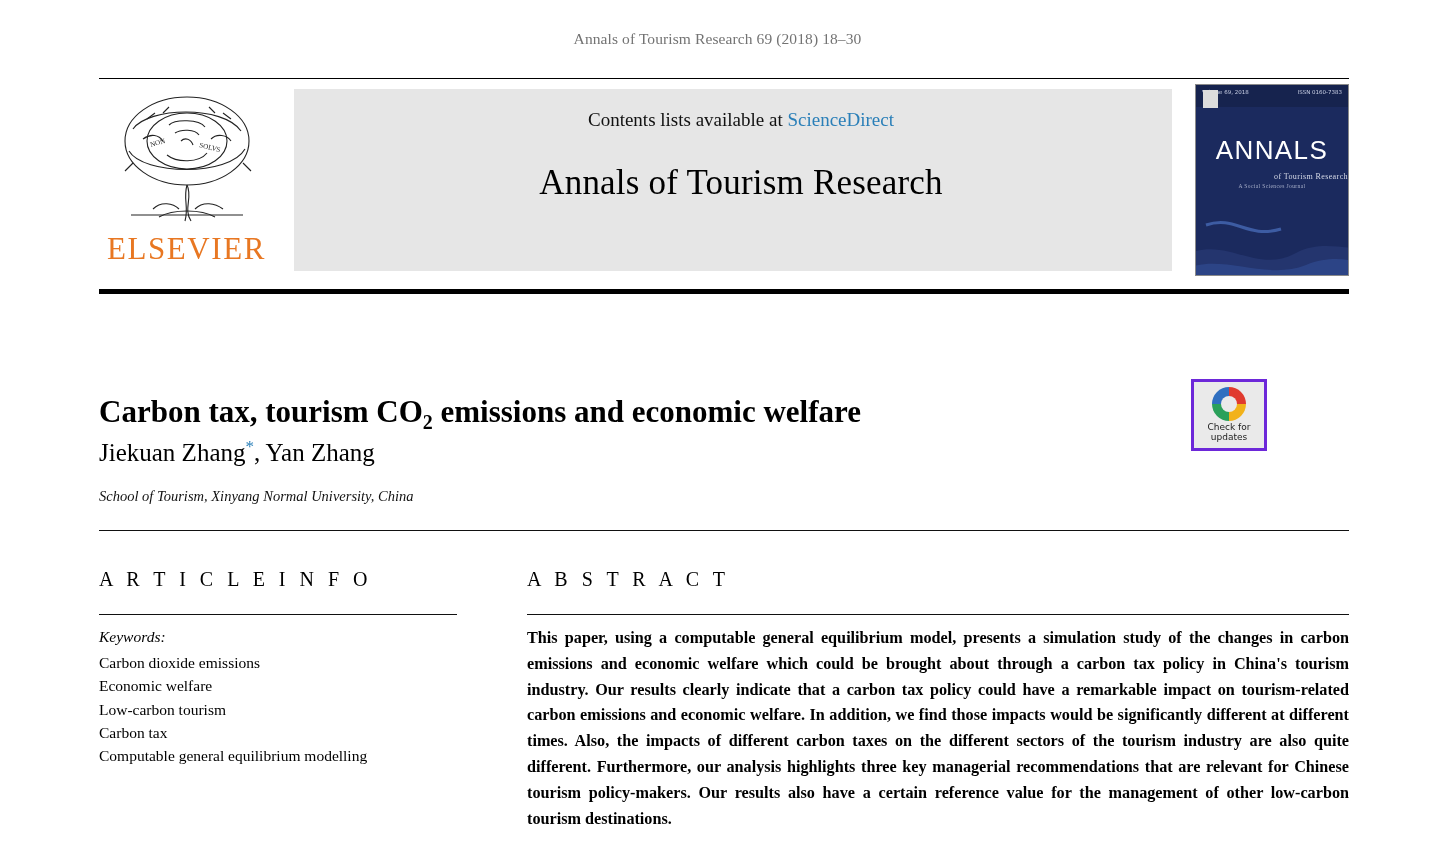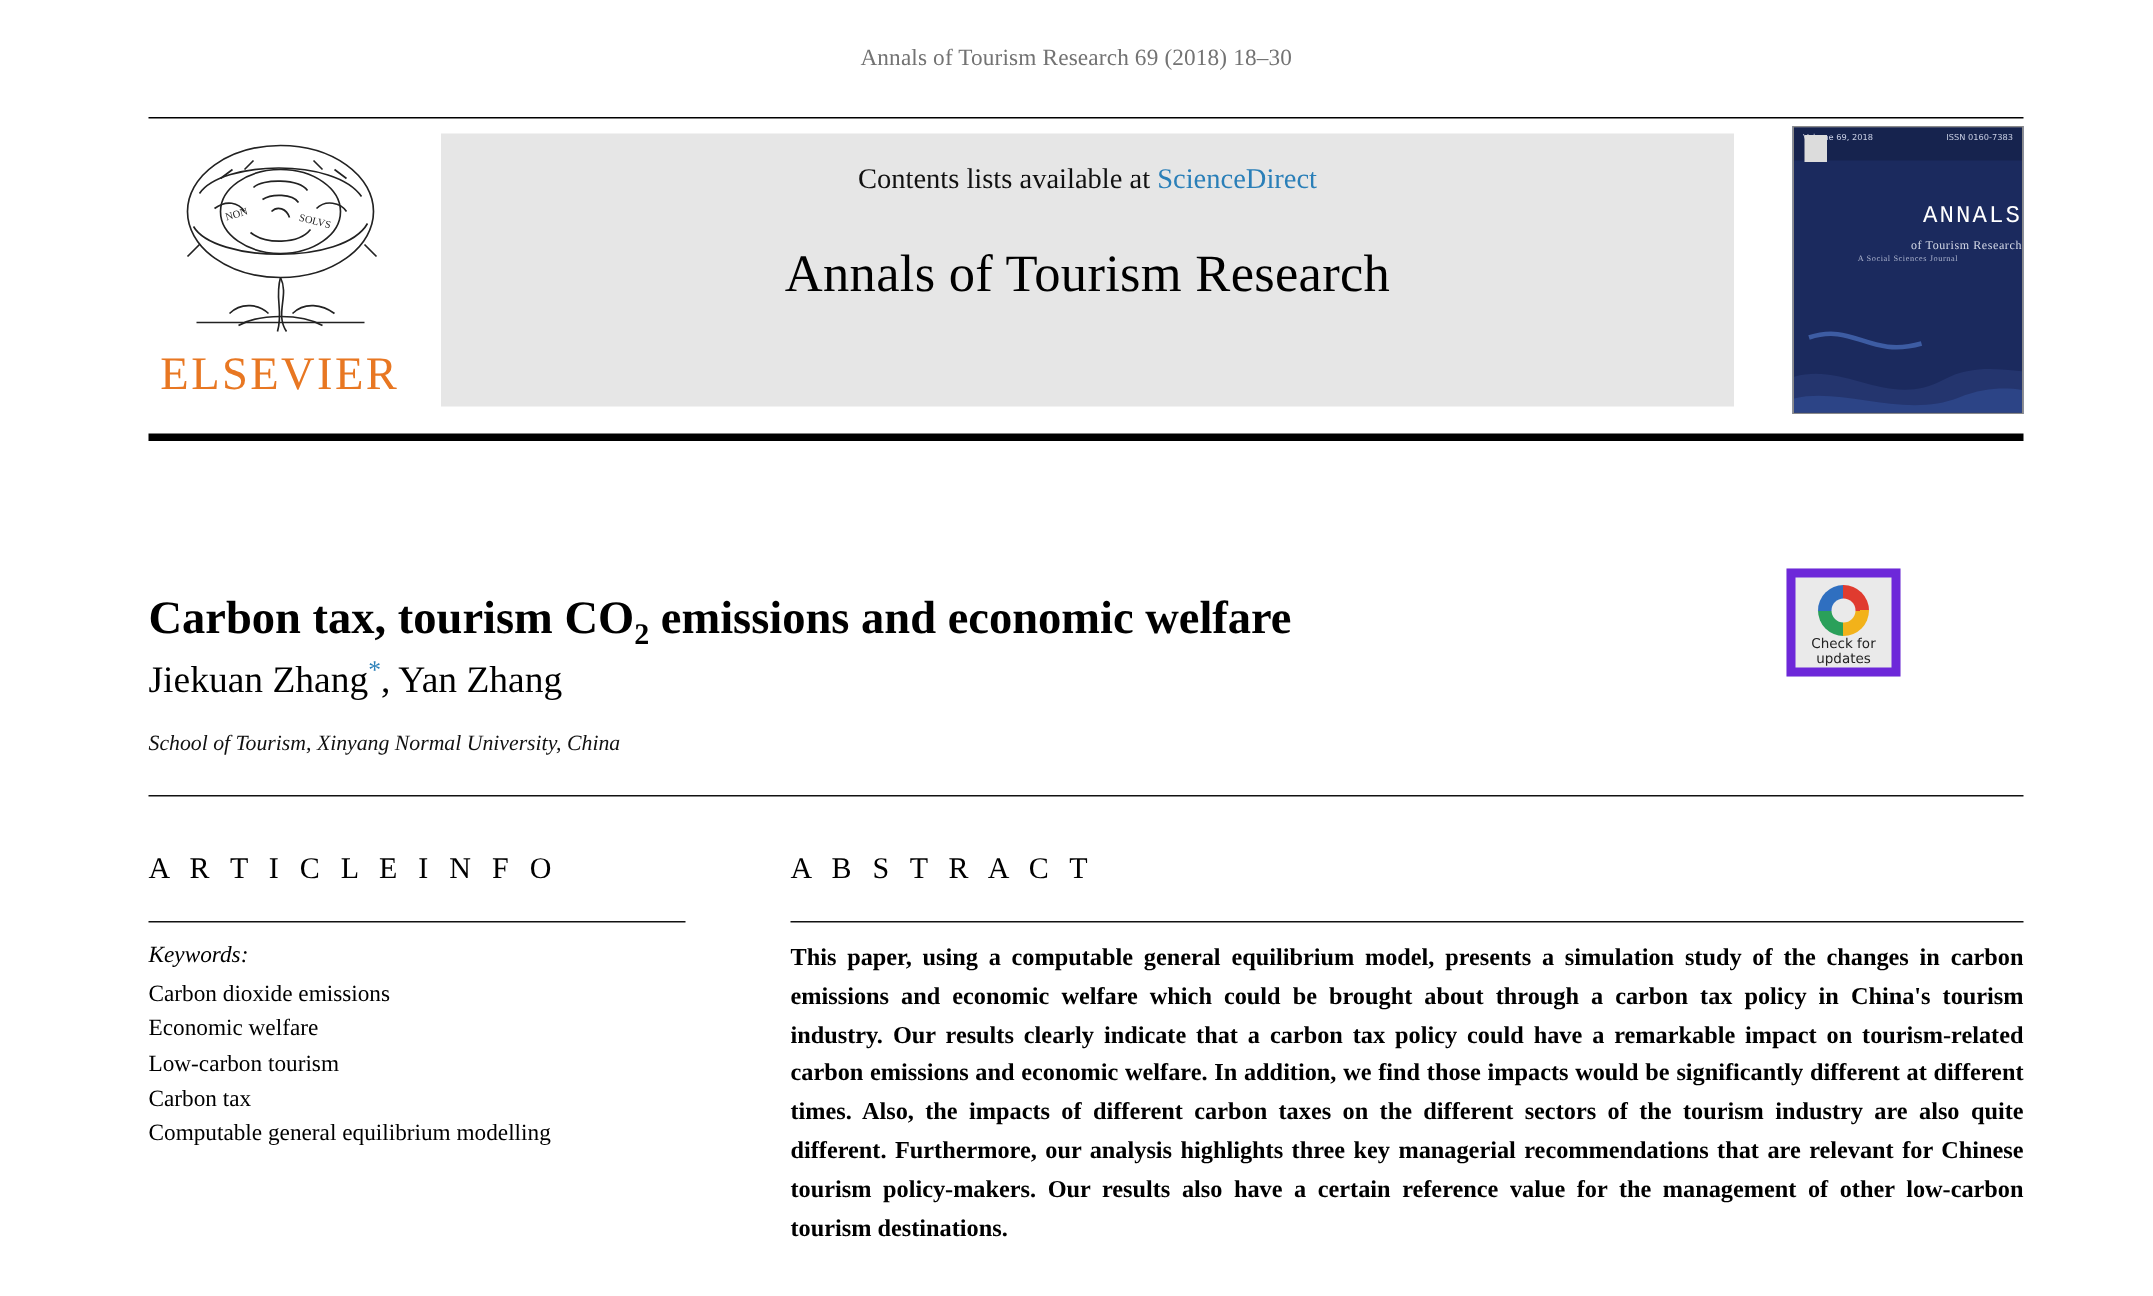--- a/index.html
+++ b/index.html
@@ -66,20 +66,21 @@
     margin-top: 2px;
   }
   .journal-band {
     position: absolute;
     left: 195px;
     top: 10px;
     width: 862px;
     height: 182px;
     background: #e6e6e6;
     text-align: center;
+    padding-left: 16px;
   }
   .band-line1 {
     font-size: 19px;
     padding-top: 20px;
     color: #111;
   }
   .band-line1 a {
     color: #2a7fb8;
     text-decoration: none;
   }
@@ -123,24 +124,24 @@
   .cover-sq {
     position: absolute;
     left: 7px;
     top: 5px;
     width: 15px;
     height: 18px;
     background: #dcdcdc;
   }
   .cover-title {
     margin-top: 28px;
-    text-align: right;
+    text-align: center;
     color: #ffffff;
-    font-family: Liberation Mono, monospace;
-    font-size: 16px;
+    font-family: Liberation Sans, sans-serif;
+    font-size: 26px;
     letter-spacing: 1.4px;
   }
   .cover-sub {
     text-align: right;
     color: #d7dbe8;
     font-size: 8px;
     letter-spacing: 0.4px;
     margin-top: 6px;
   }
   .cover-sub2 {
@@ -199,21 +200,21 @@
     font-style: italic;
     color: #111;
   }
   .crossmark {
     position: absolute;
     top: 379px;
     left: 1191px;
     width: 76px;
     height: 72px;
     background: #eaeaea;
-    border: 6px solid #6d28d9;
+    border: 3px solid #6d28d9;
     text-align: center;
     box-sizing: border-box;
   }
   .cm-ring {
     width: 34px;
     height: 34px;
     margin: 5px auto 1px auto;
     border-radius: 50%;
     background: conic-gradient(#e03b2f 0deg 90deg, #f2b21a 90deg 180deg, #2aa05a 180deg 270deg, #2f6fc0 270deg 360deg);
     position: relative;

